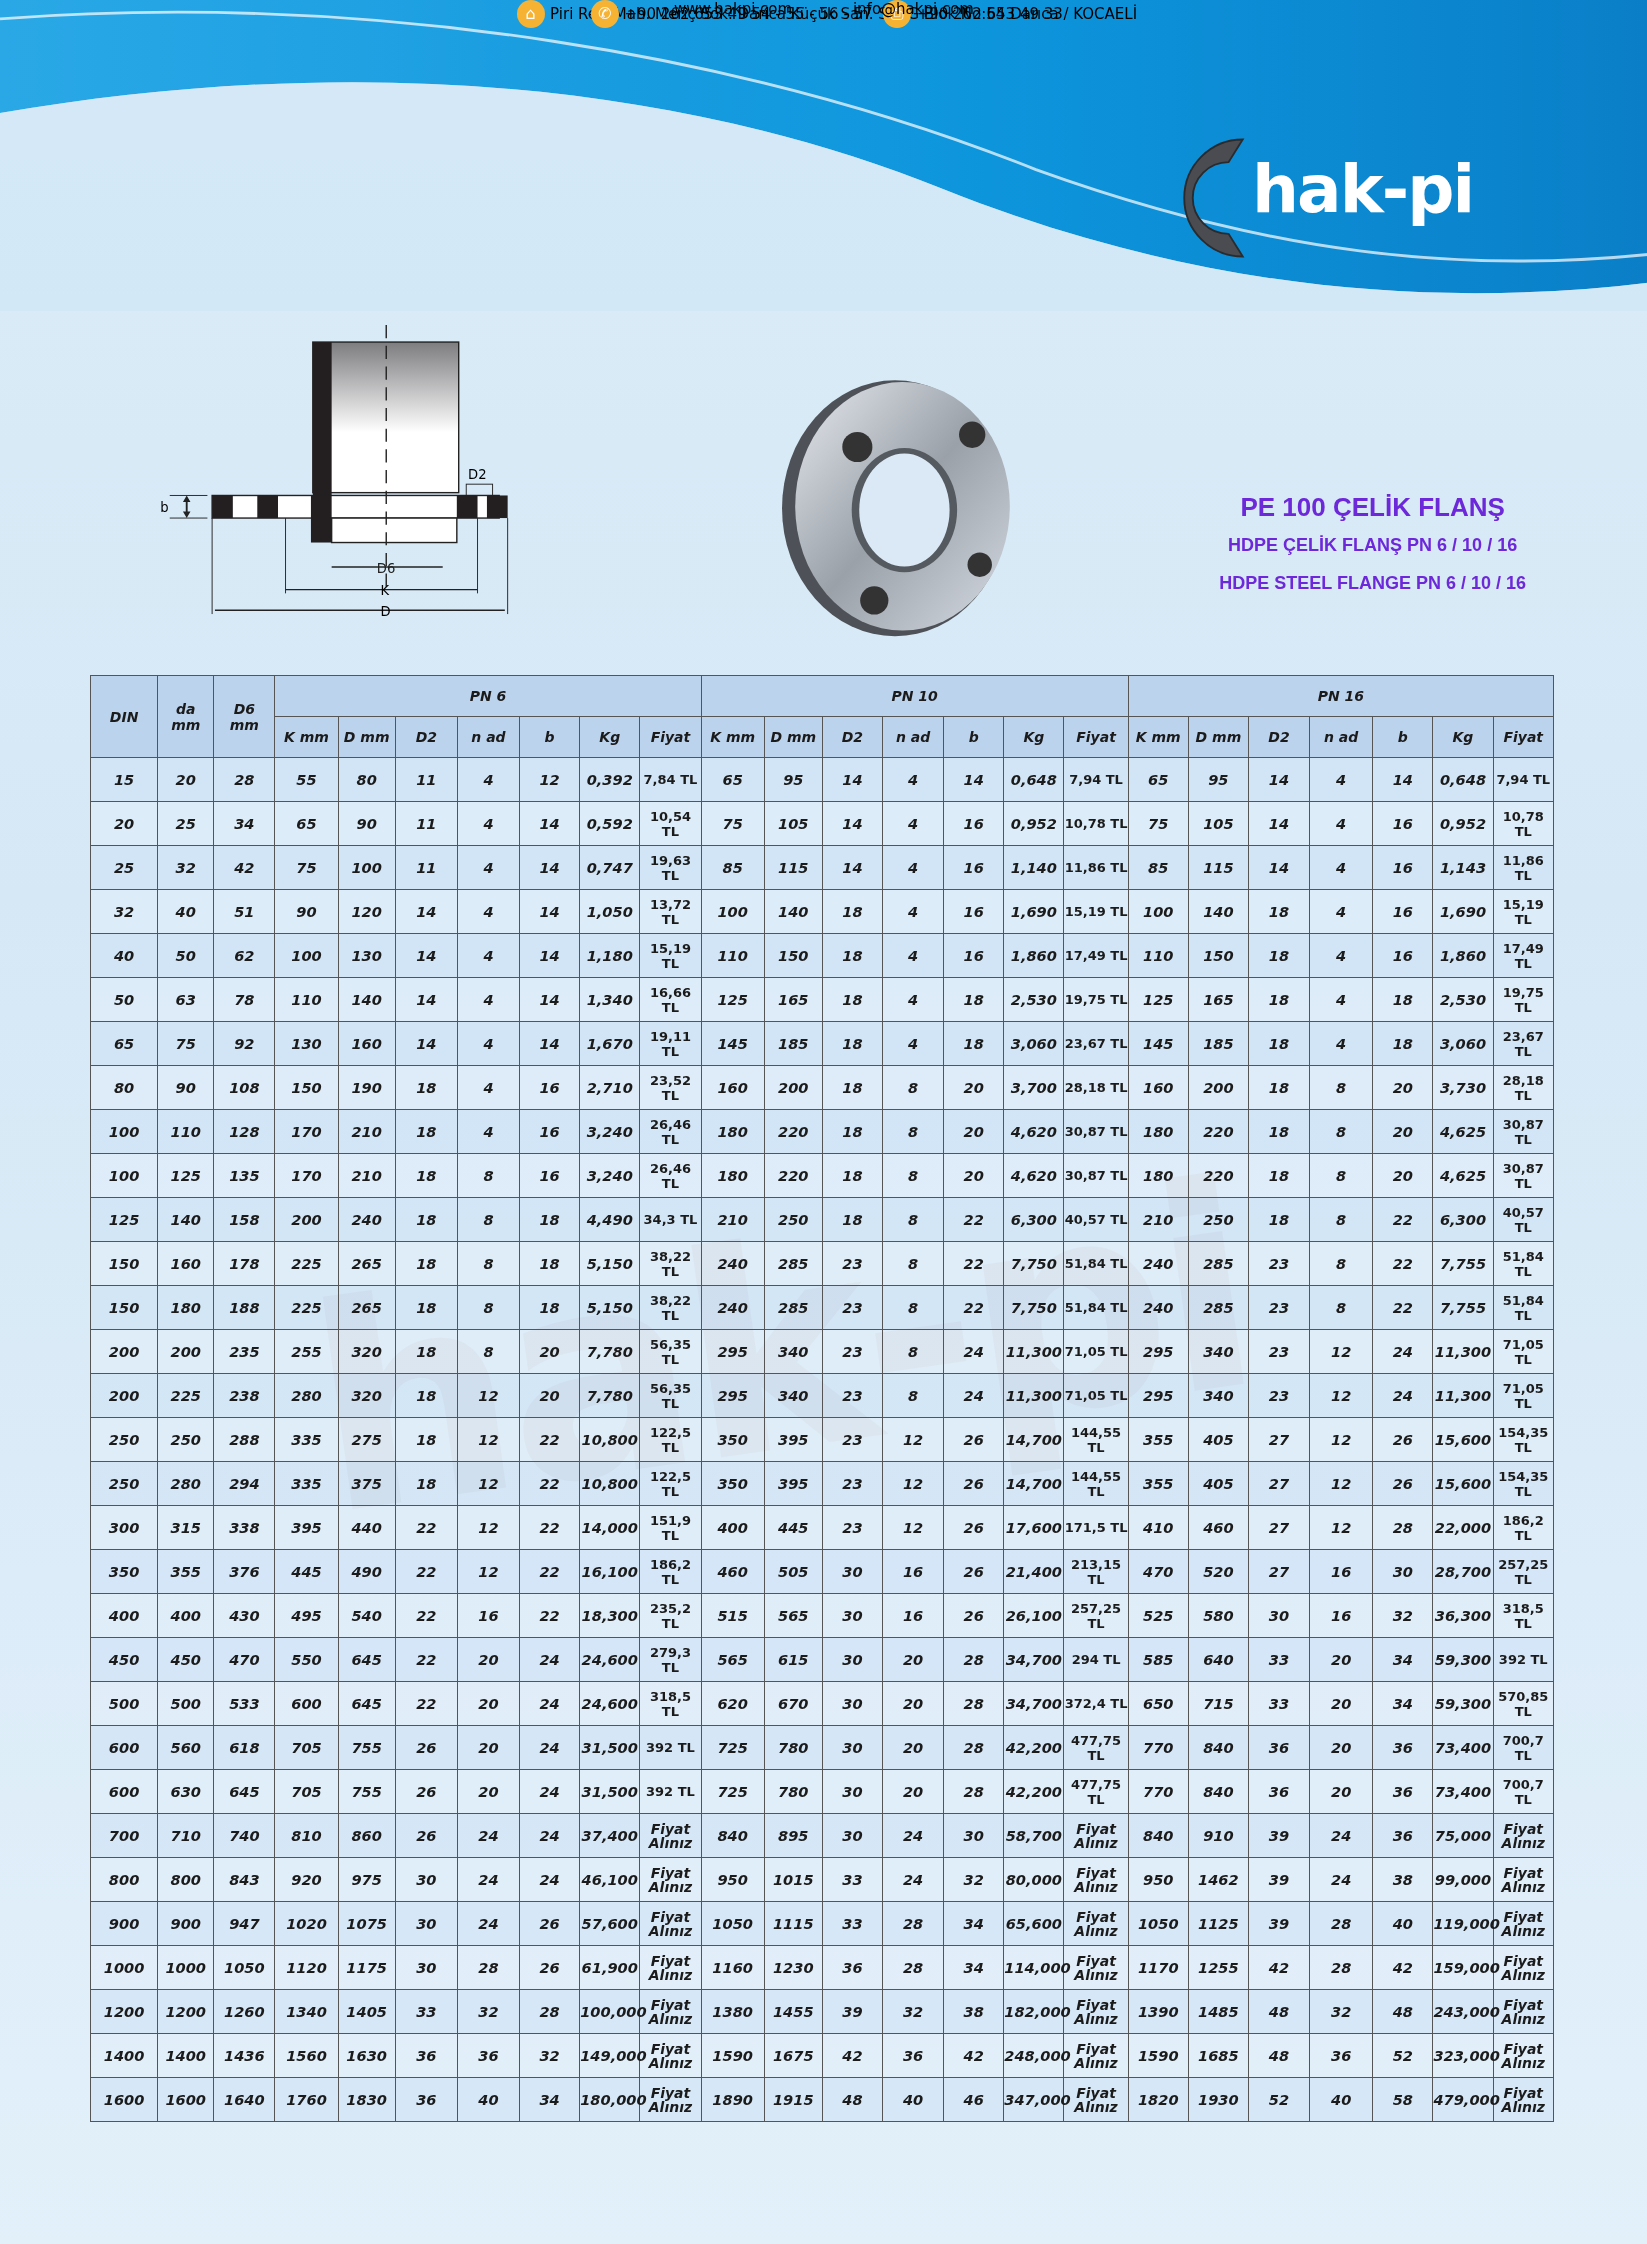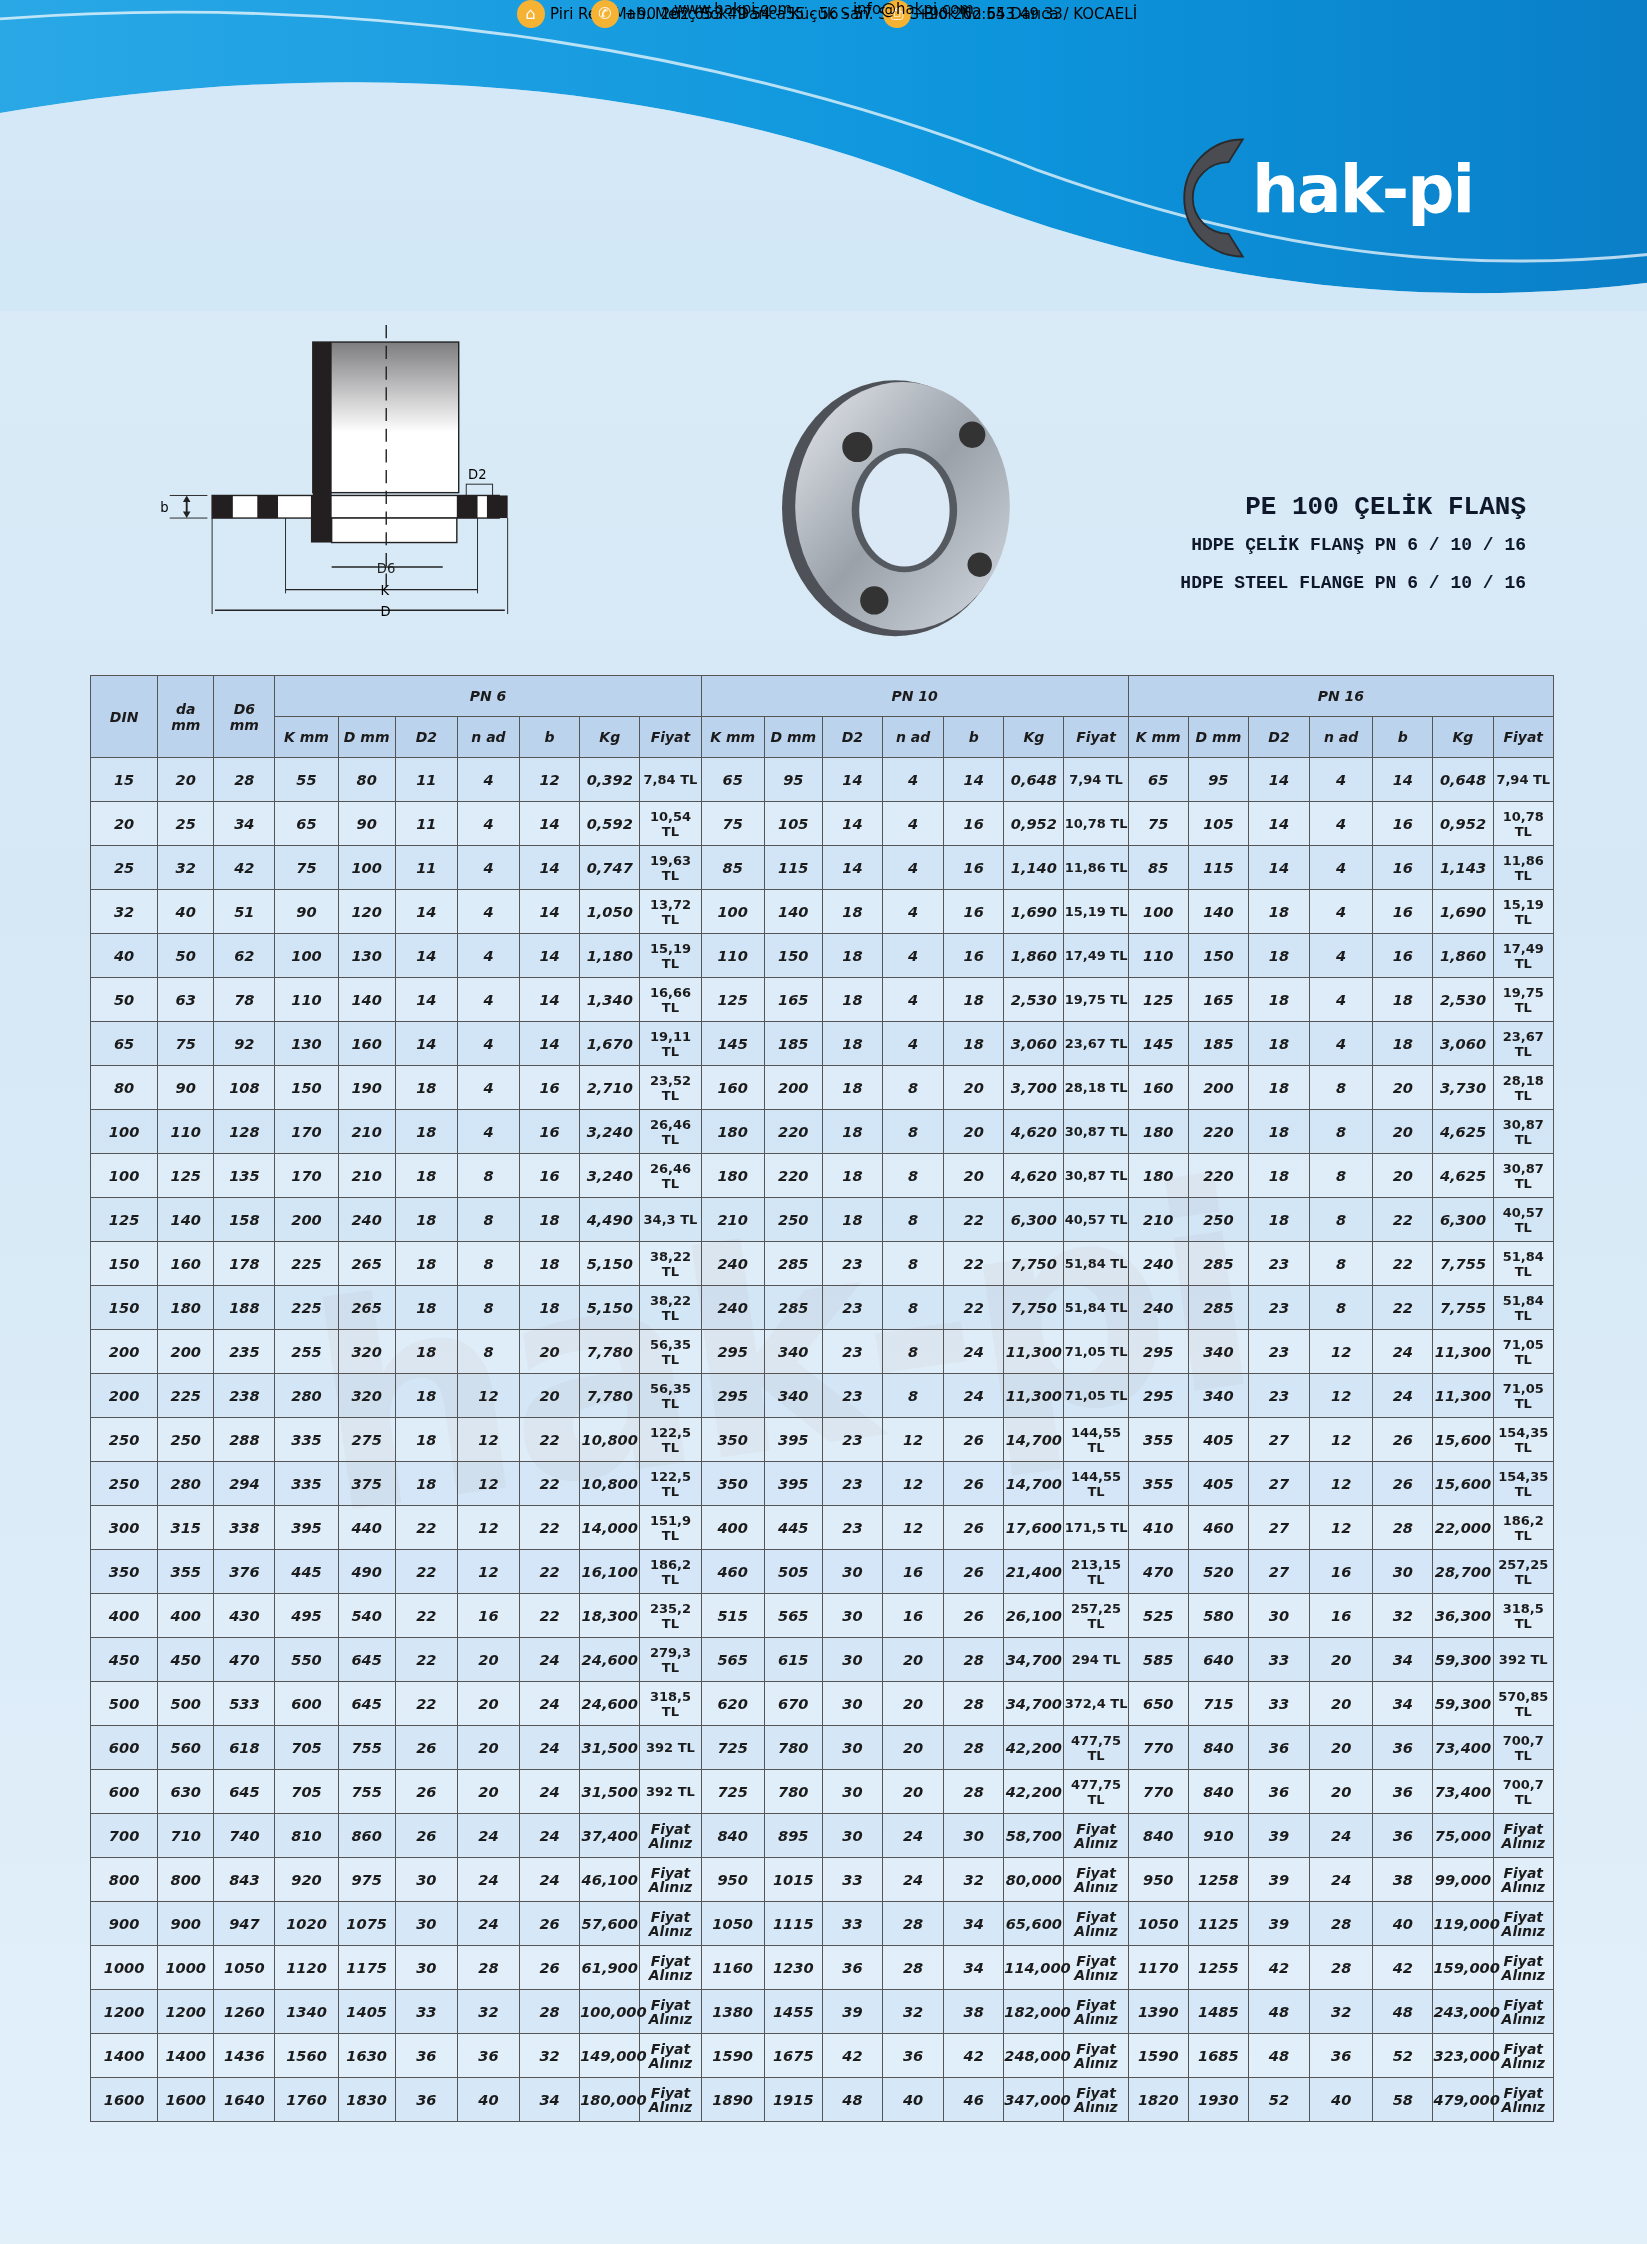--- a/index.html
+++ b/index.html
@@ -4,21 +4,21 @@
 <style>
 *{box-sizing:border-box;margin:0;padding:0}
 body{width:1648px;height:2245px;position:relative;overflow:hidden;font-family:"DejaVu Sans",sans-serif;
 background:linear-gradient(180deg,#dcecf8 0%,#d6e8f6 40%,#e2f0fa 100%);}
 .bg-swoosh-top{position:absolute;left:0;top:0;width:1648px;height:311px;}
 .bg-watermark{position:absolute;left:311px;top:1186px;font-family:"DejaVu Sans",sans-serif;font-weight:bold;font-size:282px;color:rgba(200,200,205,0.45);transform:rotate(-8deg);letter-spacing:-9.4px;pointer-events:none;}
 .logo{position:absolute;left:1153px;top:132px;width:339px;height:132px;}
 .logo-text{position:absolute;left:99px;top:19px;font-family:"DejaVu Sans",sans-serif;font-weight:bold;font-size:66px;color:#fff;letter-spacing:-1.9px;}
 .drawing{position:absolute;left:132px;top:311px;width:452px;height:320px;}
 .photo{position:absolute;left:763px;top:367px;width:264px;height:273px;}
-.titles{position:absolute;right:122px;top:488px;text-align:right;color:#0f172a;font-family:Liberation Mono, monospace;font-weight:bold;}
+.titles{position:absolute;right:122px;top:488px;text-align:center;color:#6d28d9;font-family:Liberation Sans, sans-serif;font-weight:bold;}
 .titles div{line-height:38px;font-size:18px;}
 .titles .t1{font-size:26px;}
 .titles .t4{font-size:25.4px;letter-spacing:0.9px;}
 table.spec{position:absolute;left:90px;top:675px;width:1464px;border-collapse:collapse;table-layout:fixed;font-family:"DejaVu Sans",sans-serif;font-style:italic;font-weight:bold;}
 table.spec th,table.spec td{border:1.4px solid #555;text-align:center;color:#1b1b1b;}
 table.spec th{background:#bcd3ee;font-size:14px;height:41px;font-weight:bold;}
 table.spec td{height:44px;font-size:14.6px;background:rgba(225,239,250,0.55);}
 table.spec td.price{font-style:normal;font-size:13px;}
 table.spec td.price.ask{font-size:14px;line-height:14px;font-style:italic;}
 table.spec tr:nth-child(odd) td{background:rgba(205,226,245,0.55);}
@@ -834,21 +834,21 @@
         <td>46,100</td>
         <td class="price ask">Fiyat Alınız</td>
         <td>950</td>
         <td>1015</td>
         <td>33</td>
         <td>24</td>
         <td>32</td>
         <td>80,000</td>
         <td class="price ask">Fiyat Alınız</td>
         <td>950</td>
-        <td>1258</td>
+        <td>1462</td>
         <td>39</td>
         <td>24</td>
         <td>38</td>
         <td>99,000</td>
         <td class="price ask">Fiyat Alınız</td>
       </tr>
       <tr>
         <td>900</td>
         <td>900</td>
         <td>947</td>

